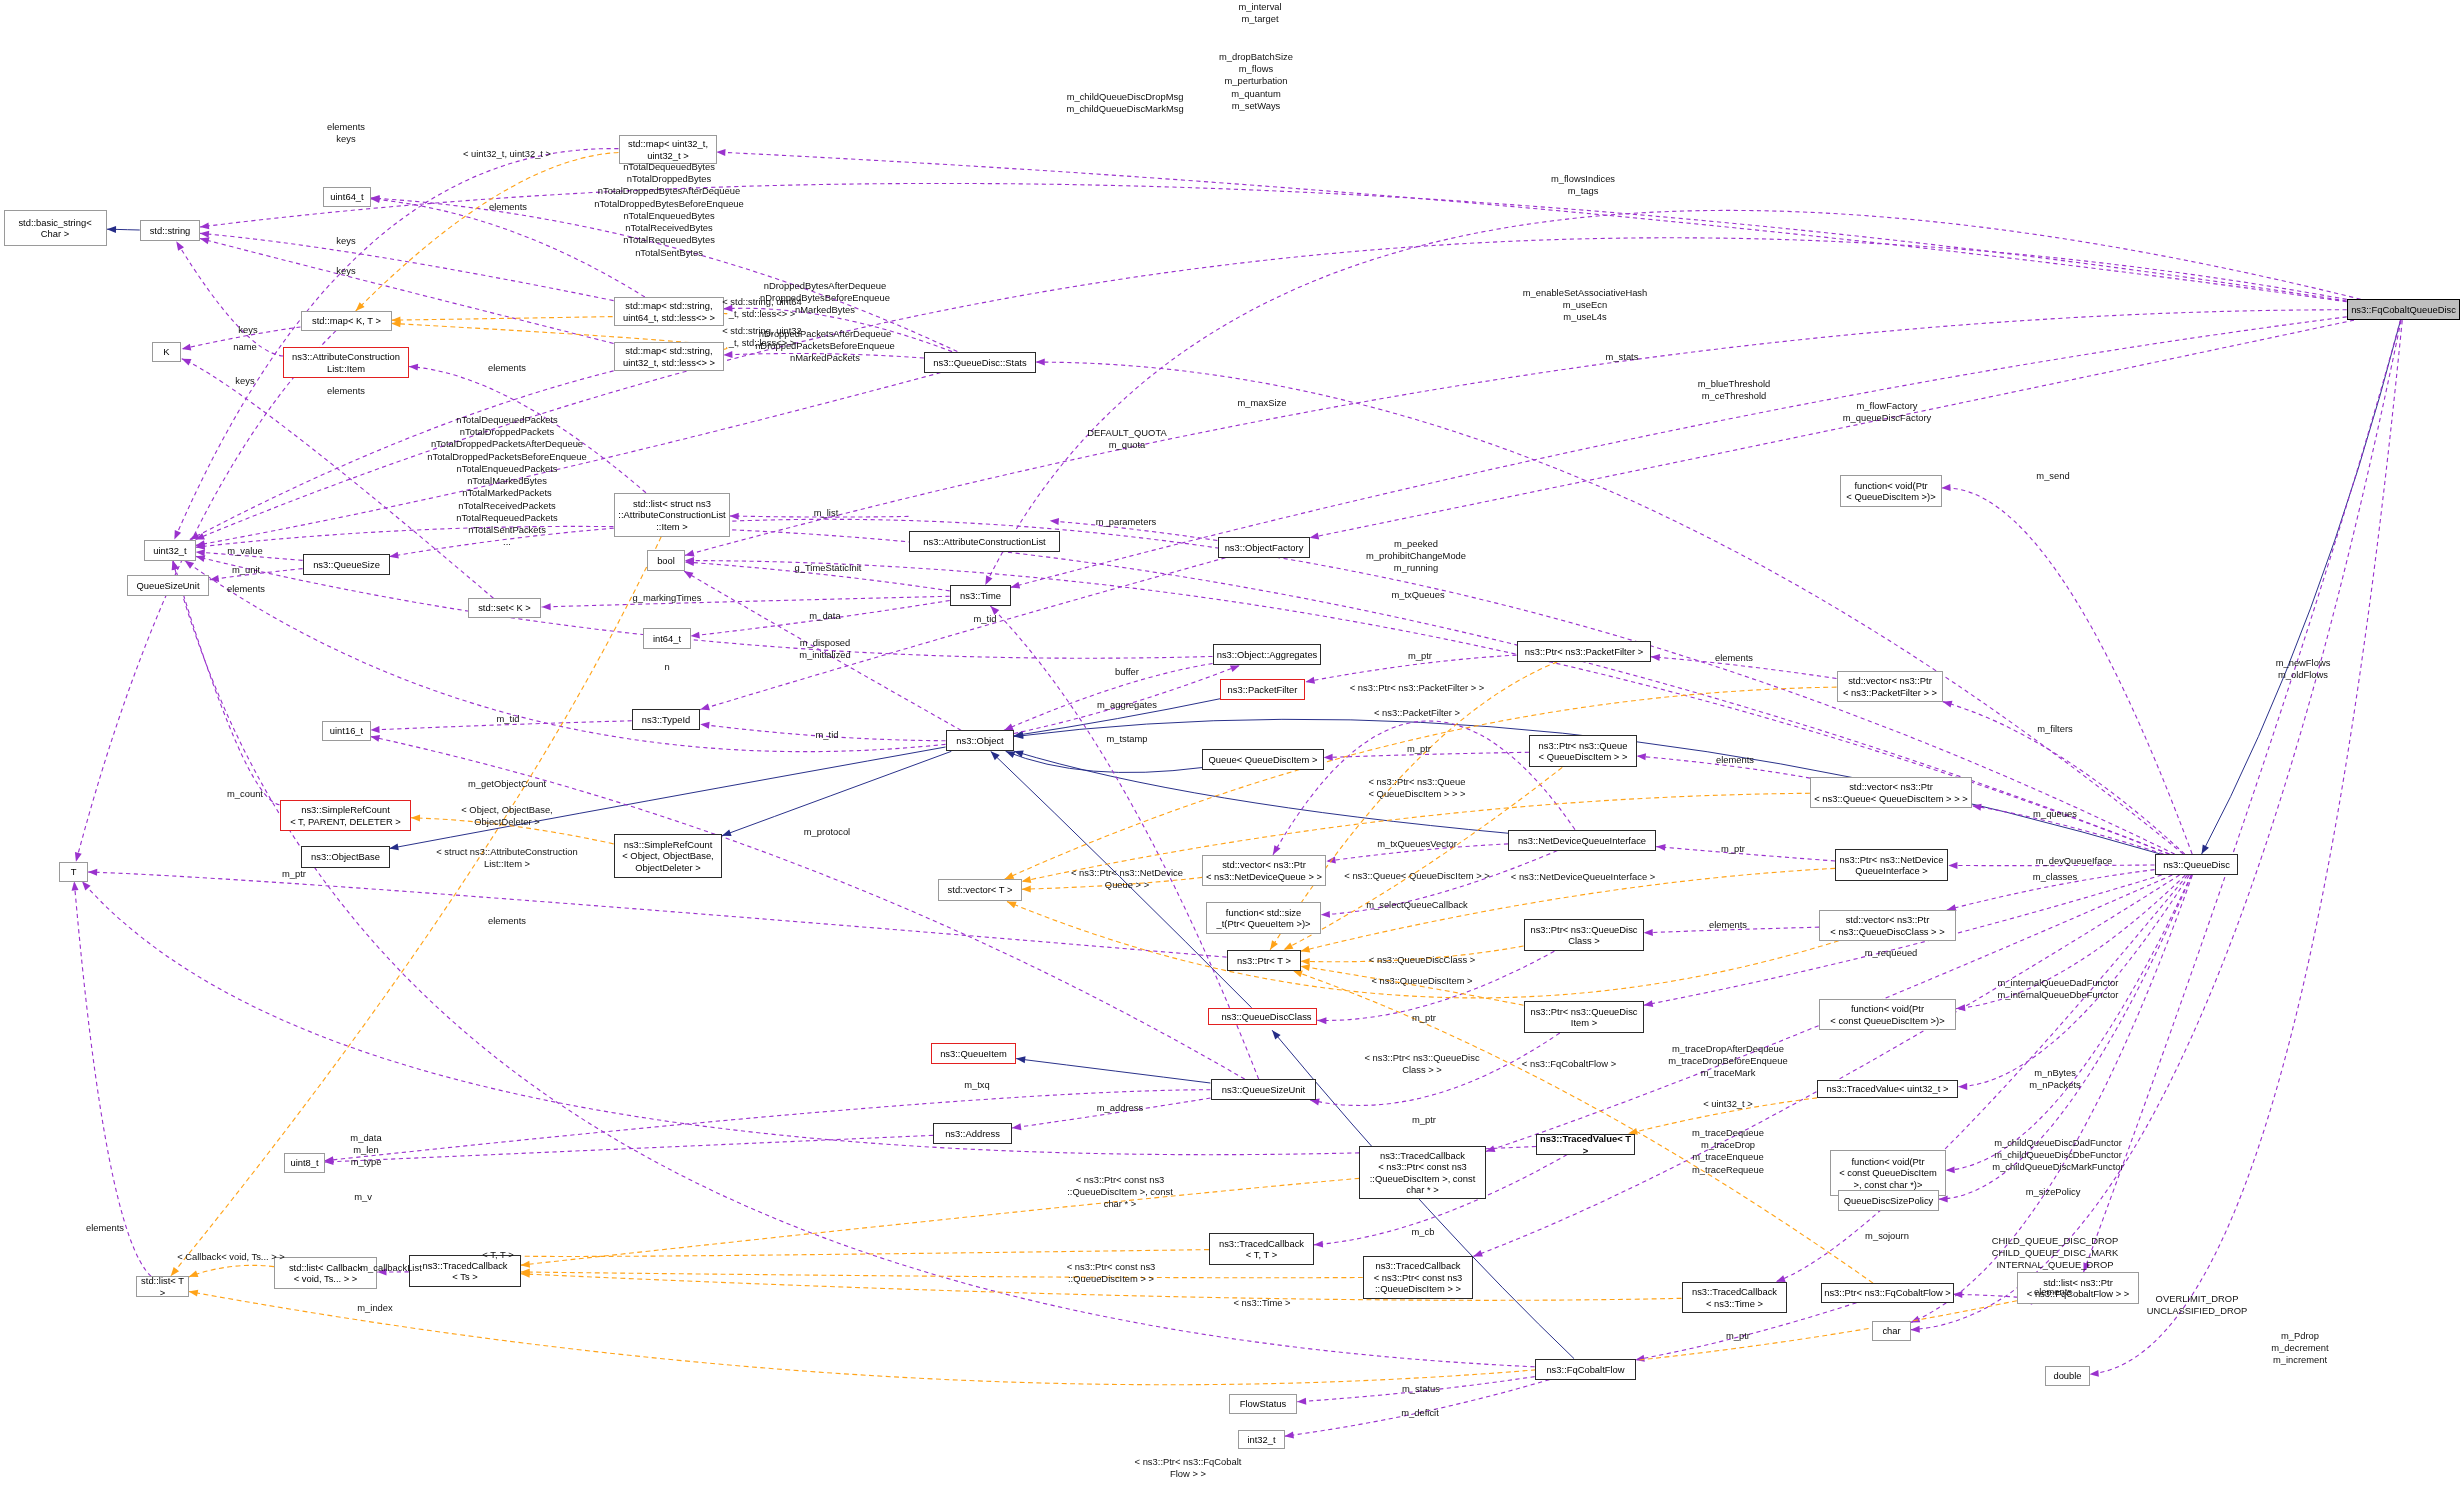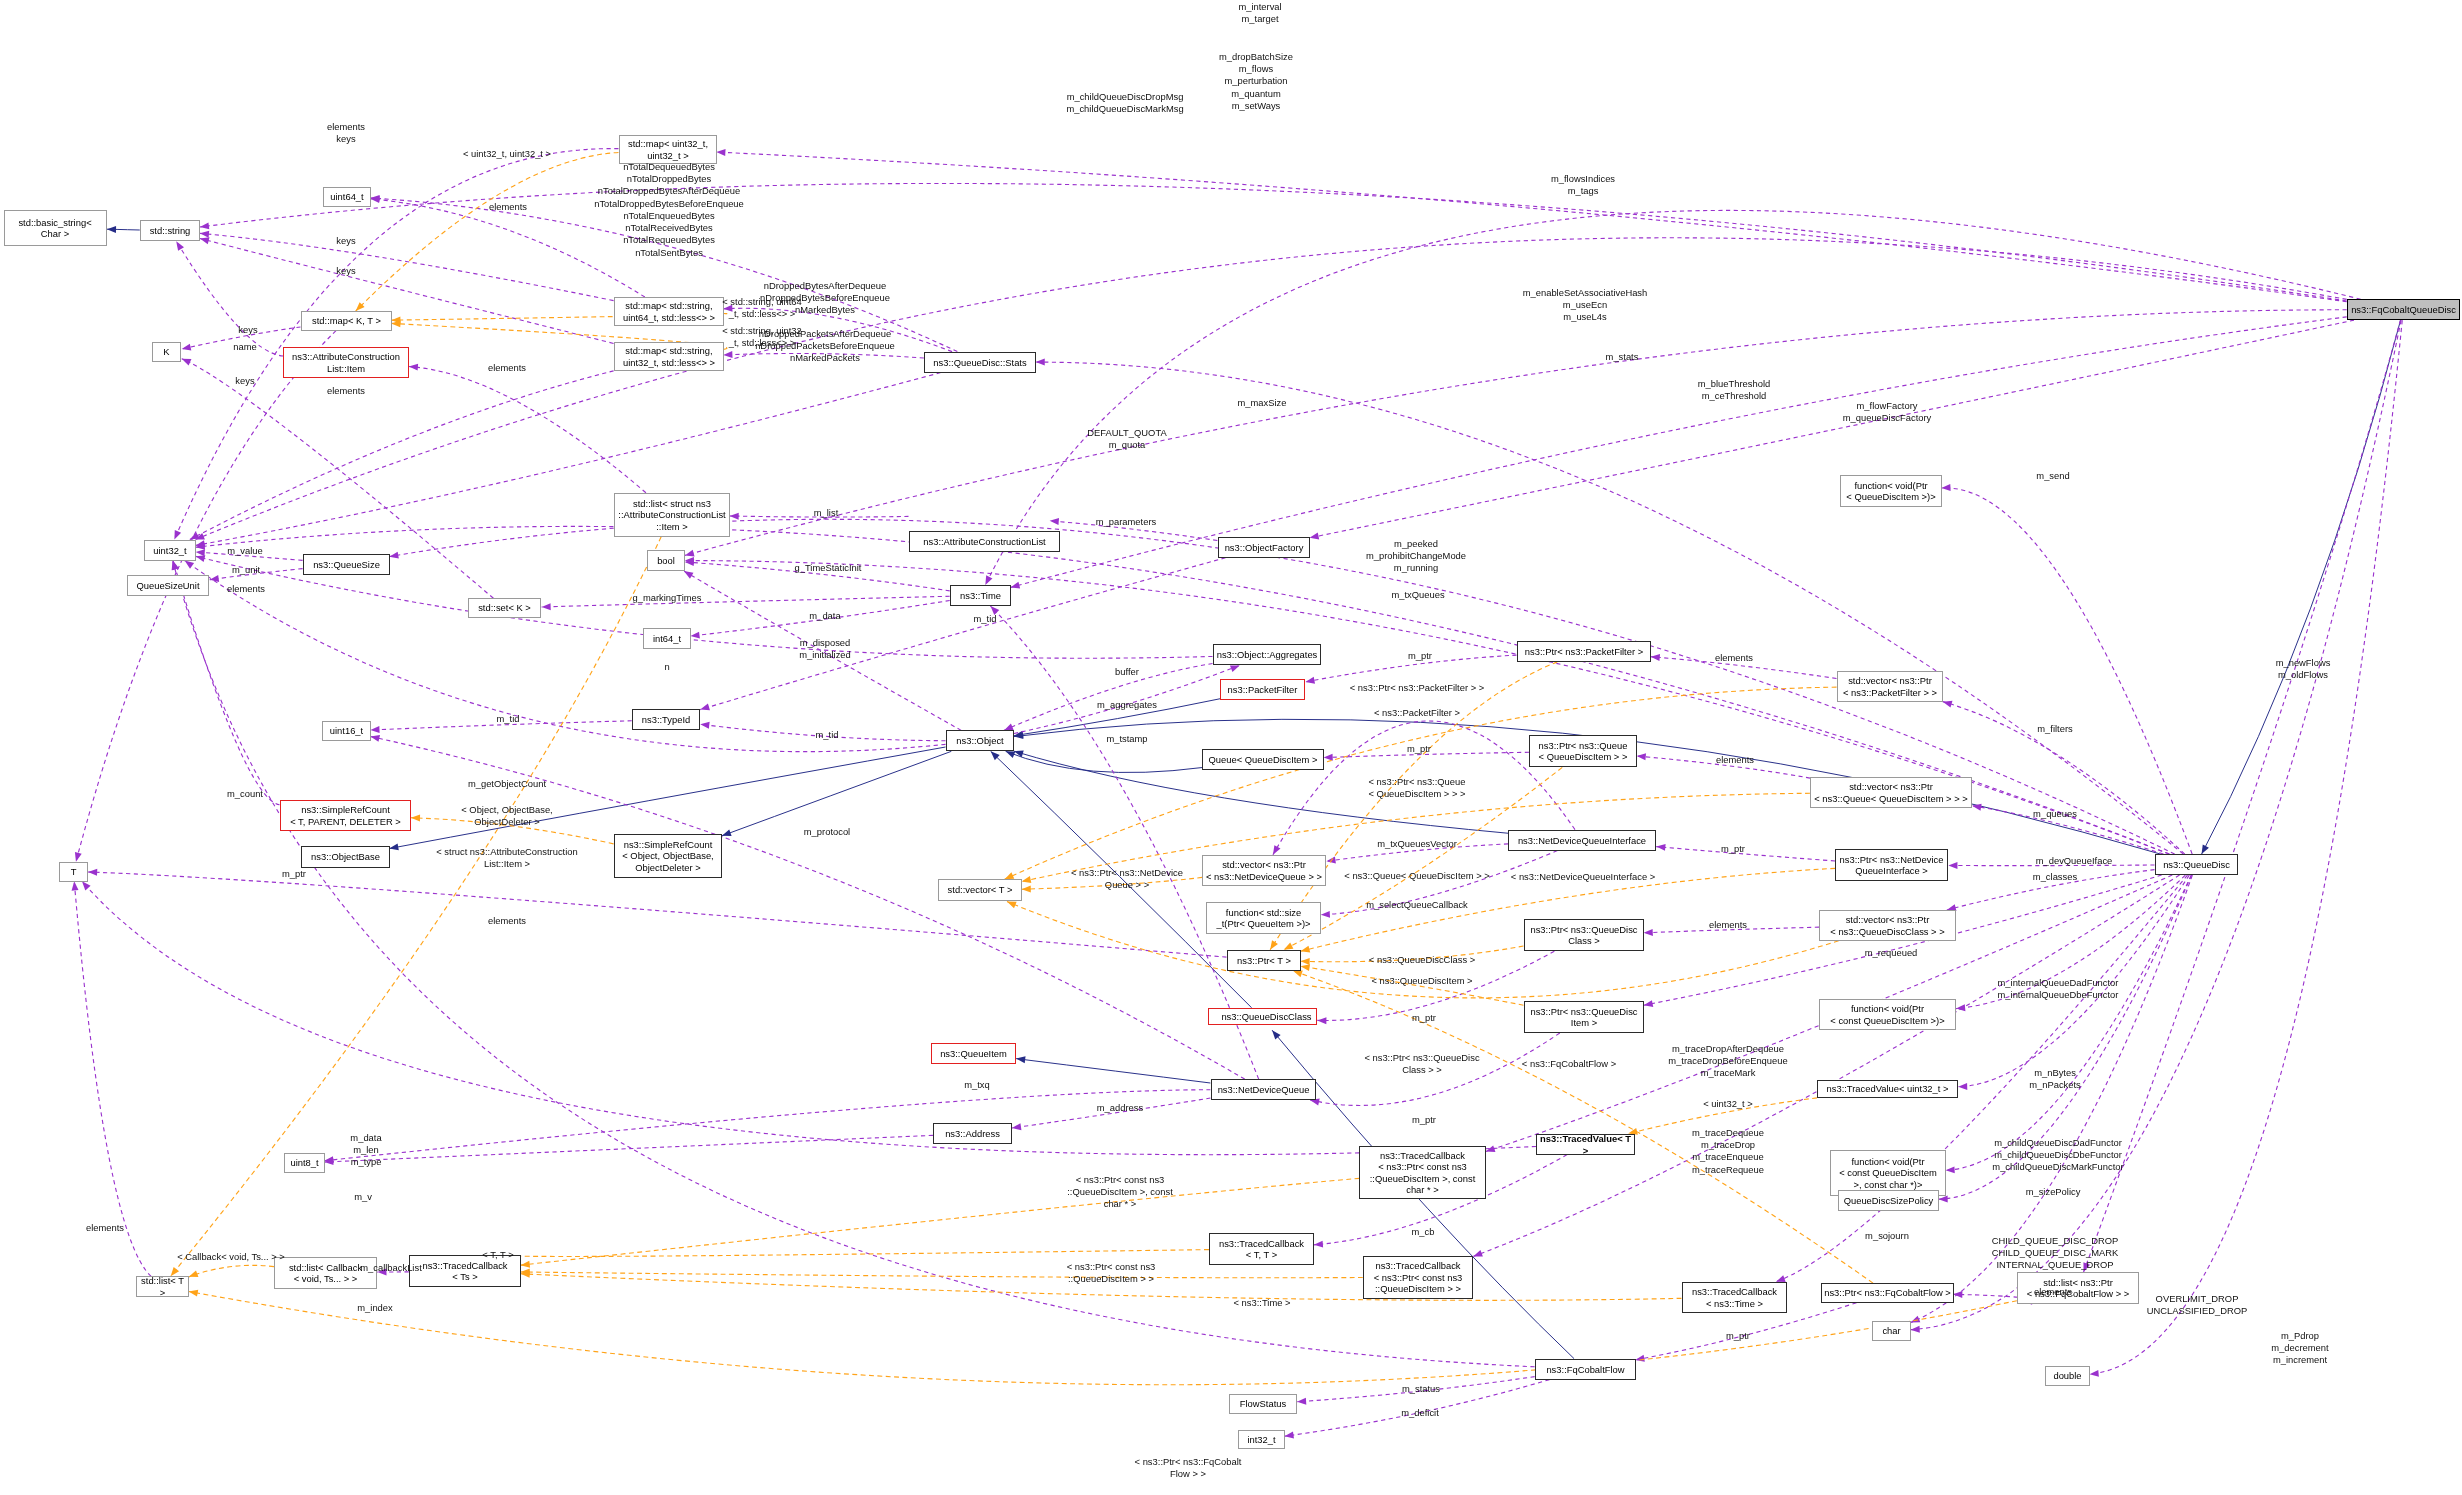--- a/index.html
+++ b/index.html
@@ -311,21 +311,21 @@
 &lt; ns3::NetDeviceQueue &gt; &gt;</div>
     <div class="node bold" style="left: 1835px; top: 849px; width: 113px; height: 32px;">ns3::Ptr&lt; ns3::NetDevice
 QueueInterface &gt;</div>
     <div class="node bold" style="left: 2155px; top: 854px; width: 83px; height: 21px;">ns3::QueueDisc</div>
     <div class="node main" style="left: 2347px; top: 299px; width: 113px; height: 21px;">ns3::FqCobaltQueueDisc</div>
     <div class="node plain" style="left: 1206px; top: 902px; width: 115px; height: 32px;">function&lt; std::size
 _t(Ptr&lt; QueueItem &gt;)&gt;</div>
     <div class="node bold" style="left: 1227px; top: 950px; width: 74px; height: 21px;">ns3::Ptr&lt; T &gt;</div>
     <div class="node red" style="left: 1208px; top: 1008px; width: 109px; height: 17px; padding-left: 10px;">ns3::QueueDiscClass</div>
     <div class="node red" style="left: 931px; top: 1043px; width: 85px; height: 21px;">ns3::QueueItem</div>
-    <div class="node bold" style="left: 1211px; top: 1079px; width: 105px; height: 21px;">ns3::NetDeviceQueue</div>
+    <div class="node bold" style="left: 1211px; top: 1079px; width: 105px; height: 21px;">ns3::QueueSizeUnit</div>
     <div class="node bold" style="left: 933px; top: 1123px; width: 79px; height: 21px;">ns3::Address</div>
     <div class="node bold" style="left: 1359px; top: 1146px; width: 127px; height: 53px;">ns3::TracedCallback
 &lt; ns3::Ptr&lt; const ns3
 ::QueueDiscItem &gt;, const
 char * &gt;</div>
     <div class="node bold" style="left: 1524px; top: 919px; width: 120px; height: 32px;">ns3::Ptr&lt; ns3::QueueDisc
 Class &gt;</div>
     <div class="node bold" style="left: 1524px; top: 1001px; width: 120px; height: 32px;">ns3::Ptr&lt; ns3::QueueDisc
 Item &gt;</div>
     <div class="node plain" style="left: 1819px; top: 910px; width: 137px; height: 31px;">std::vector&lt; ns3::Ptr
@@ -395,20 +395,31 @@
     <div class="elabel" style="left: 1262px; top: 403px;">m_maxSize</div>
     <div class="elabel" style="left: 1734px; top: 390px;">m_blueThreshold
 m_ceThreshold</div>
     <div class="elabel" style="left: 1887px; top: 412px;">m_flowFactory
 m_queueDiscFactory</div>
     <div class="elabel" style="left: 248px; top: 330px;">keys</div>
     <div class="elabel" style="left: 245px; top: 347px;">name</div>
     <div class="elabel" style="left: 245px; top: 381px;">keys</div>
     <div class="elabel" style="left: 507px; top: 368px;">elements</div>
     <div class="elabel" style="left: 346px; top: 391px;">elements</div>
+    <div class="elabel" style="left: 507px; top: 481px;">nTotalDequeuedPackets
+nTotalDroppedPackets
+nTotalDroppedPacketsAfterDequeue
+nTotalDroppedPacketsBeforeEnqueue
+nTotalEnqueuedPackets
+nTotalMarkedBytes
+nTotalMarkedPackets
+nTotalReceivedPackets
+nTotalRequeuedPackets
+nTotalSentPackets
+...</div>
     <div class="elabel" style="left: 825px; top: 298px;">nDroppedBytesAfterDequeue
 nDroppedBytesBeforeEnqueue
 nMarkedBytes</div>
     <div class="elabel" style="left: 825px; top: 346px;">nDroppedPacketsAfterDequeue
 nDroppedPacketsBeforeEnqueue
 nMarkedPackets</div>
     <div class="elabel" style="left: 1127px; top: 439px;">DEFAULT_QUOTA
 m_quota</div>
     <div class="elabel" style="left: 826px; top: 513px;">m_list</div>
     <div class="elabel" style="left: 1126px; top: 522px;">m_parameters</div>

